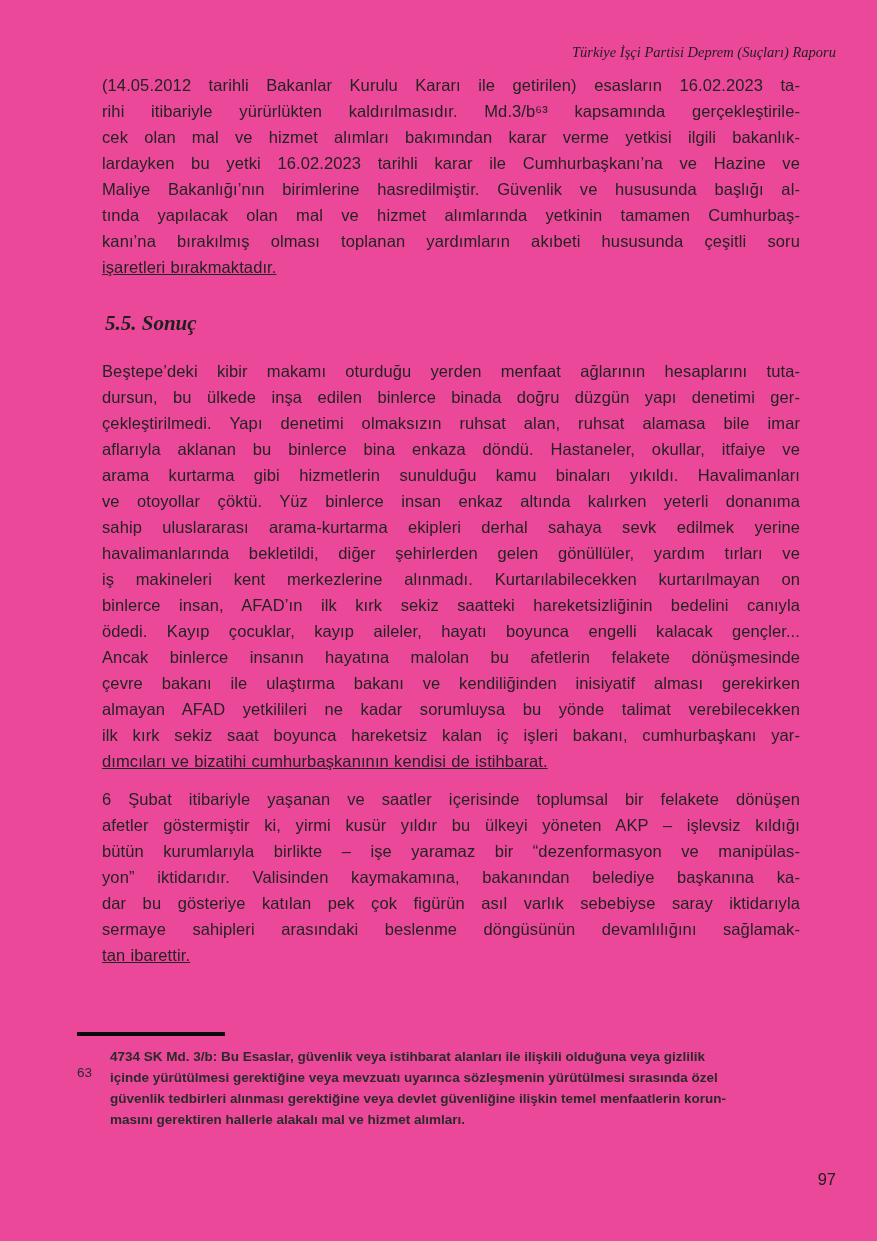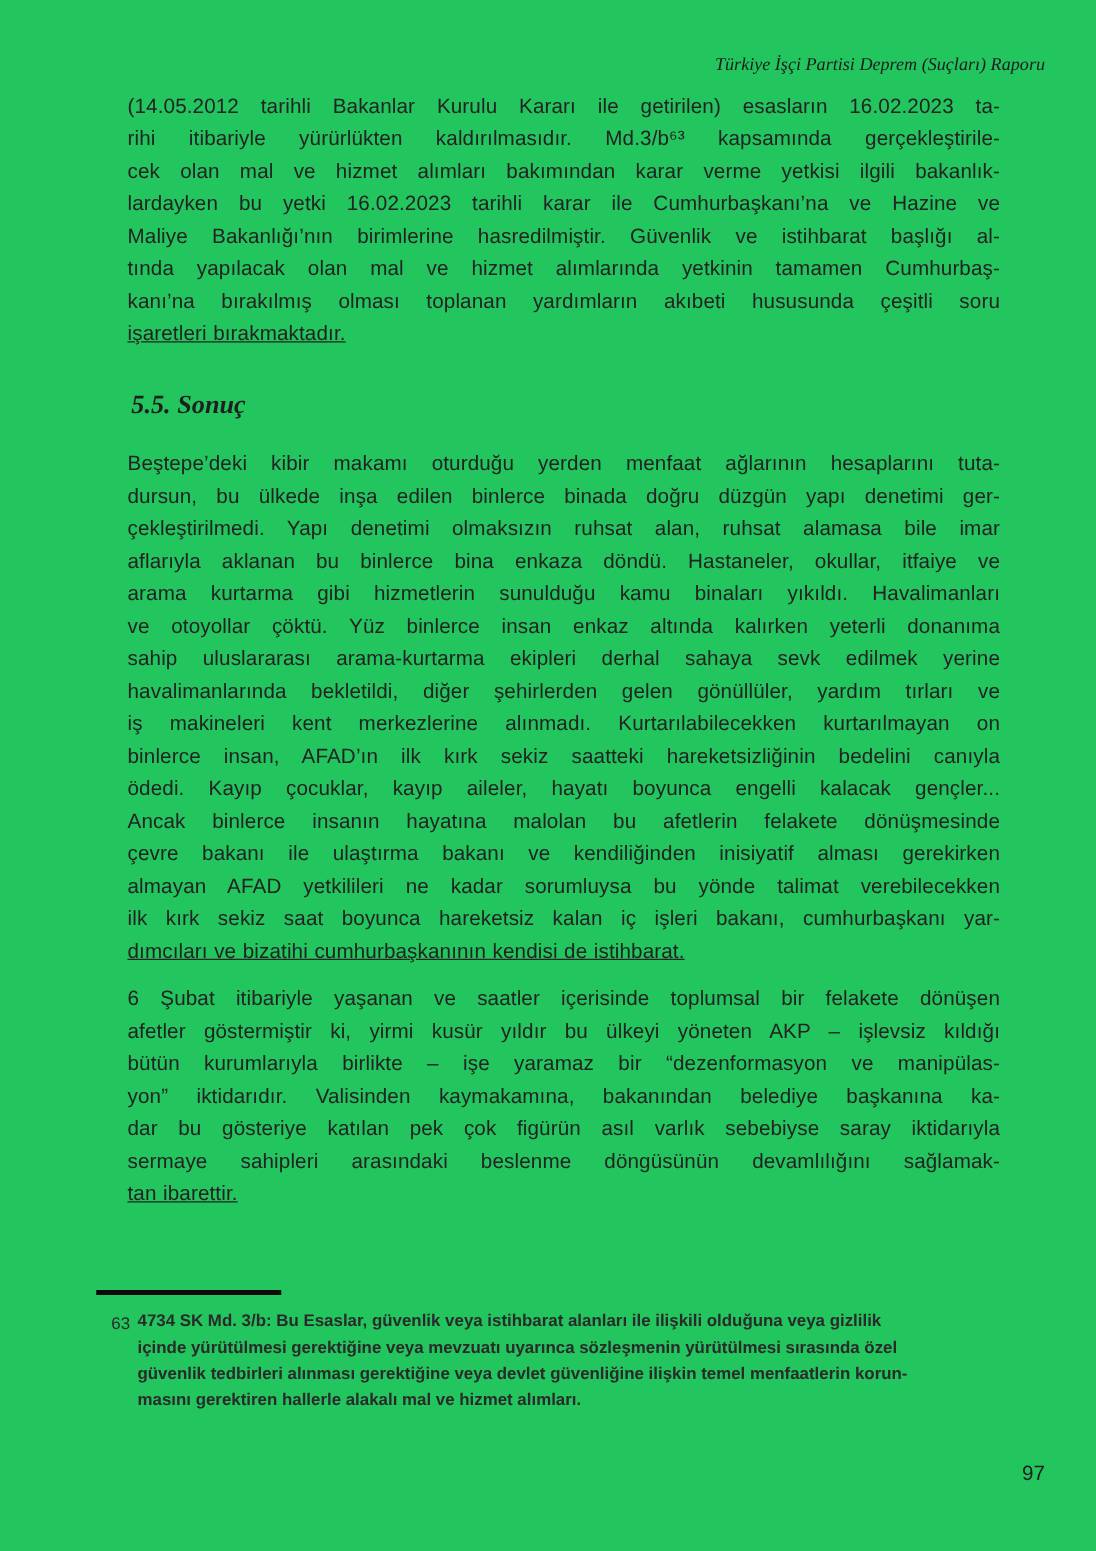--- a/index.html
+++ b/index.html
@@ -4,21 +4,21 @@
 <style>
   html, body {
     margin: 0;
     padding: 0;
     background: #ffffff;
   }
   .page {
     position: relative;
     width: 877px;
     height: 1241px;
-    background: #22c55e;
+    background: #ec4899;
     overflow: hidden;
     font-family: "Liberation Sans", sans-serif;
     color: #232323;
   }
   .running-header {
     position: absolute;
     top: 44px;
     right: 41px;
     font-family: "Liberation Serif", serif;
     font-style: italic;
@@ -73,22 +73,21 @@
   .footnote-body {
     position: relative;
     padding-left: 33px;
     font-size: 13.5px;
     line-height: 21px;
     color: #2a2a2a;
   }
   .footnote-number {
     position: absolute;
     left: 0;
-    top: 2px;
-    margin-left: 12px;
+    top: 16px;
   }
   .footnote-body .line {
     text-align: left;
     text-align-last: left;
     font-weight: bold;
   }
   .page-number {
     position: absolute;
     right: 41px;
     top: 1170px;
@@ -104,21 +103,21 @@
 
   <div class="running-header">Türkiye İşçi Partisi Deprem (Suçları) Raporu</div>
 
   <div class="content">
 
     <div class="para">
         <div class="line">(14.05.2012 tarihli Bakanlar Kurulu Kararı ile getirilen) esasların 16.02.2023 ta-</div>
         <div class="line">rihi itibariyle yürürlükten kaldırılmasıdır. Md.3/b⁶³ kapsamında gerçekleştirile-</div>
         <div class="line">cek olan mal ve hizmet alımları bakımından karar verme yetkisi ilgili bakanlık-</div>
         <div class="line">lardayken bu yetki 16.02.2023 tarihli karar ile Cumhurbaşkanı’na ve Hazine ve</div>
-        <div class="line">Maliye Bakanlığı’nın birimlerine hasredilmiştir. Güvenlik ve istihbarat başlığı al-</div>
+        <div class="line">Maliye Bakanlığı’nın birimlerine hasredilmiştir. Güvenlik ve hususunda başlığı al-</div>
         <div class="line">tında yapılacak olan mal ve hizmet alımlarında yetkinin tamamen Cumhurbaş-</div>
         <div class="line">kanı’na bırakılmış olması toplanan yardımların akıbeti hususunda çeşitli soru</div>
         <div class="line last">işaretleri bırakmaktadır.</div>
       </div>
 
     <div class="section-heading">5.5. Sonuç</div>
 
     <div class="para">
         <div class="line">Beştepe’deki kibir makamı oturduğu yerden menfaat ağlarının hesaplarını tuta-</div>
         <div class="line">dursun, bu ülkede inşa edilen binlerce binada doğru düzgün yapı denetimi ger-</div>

